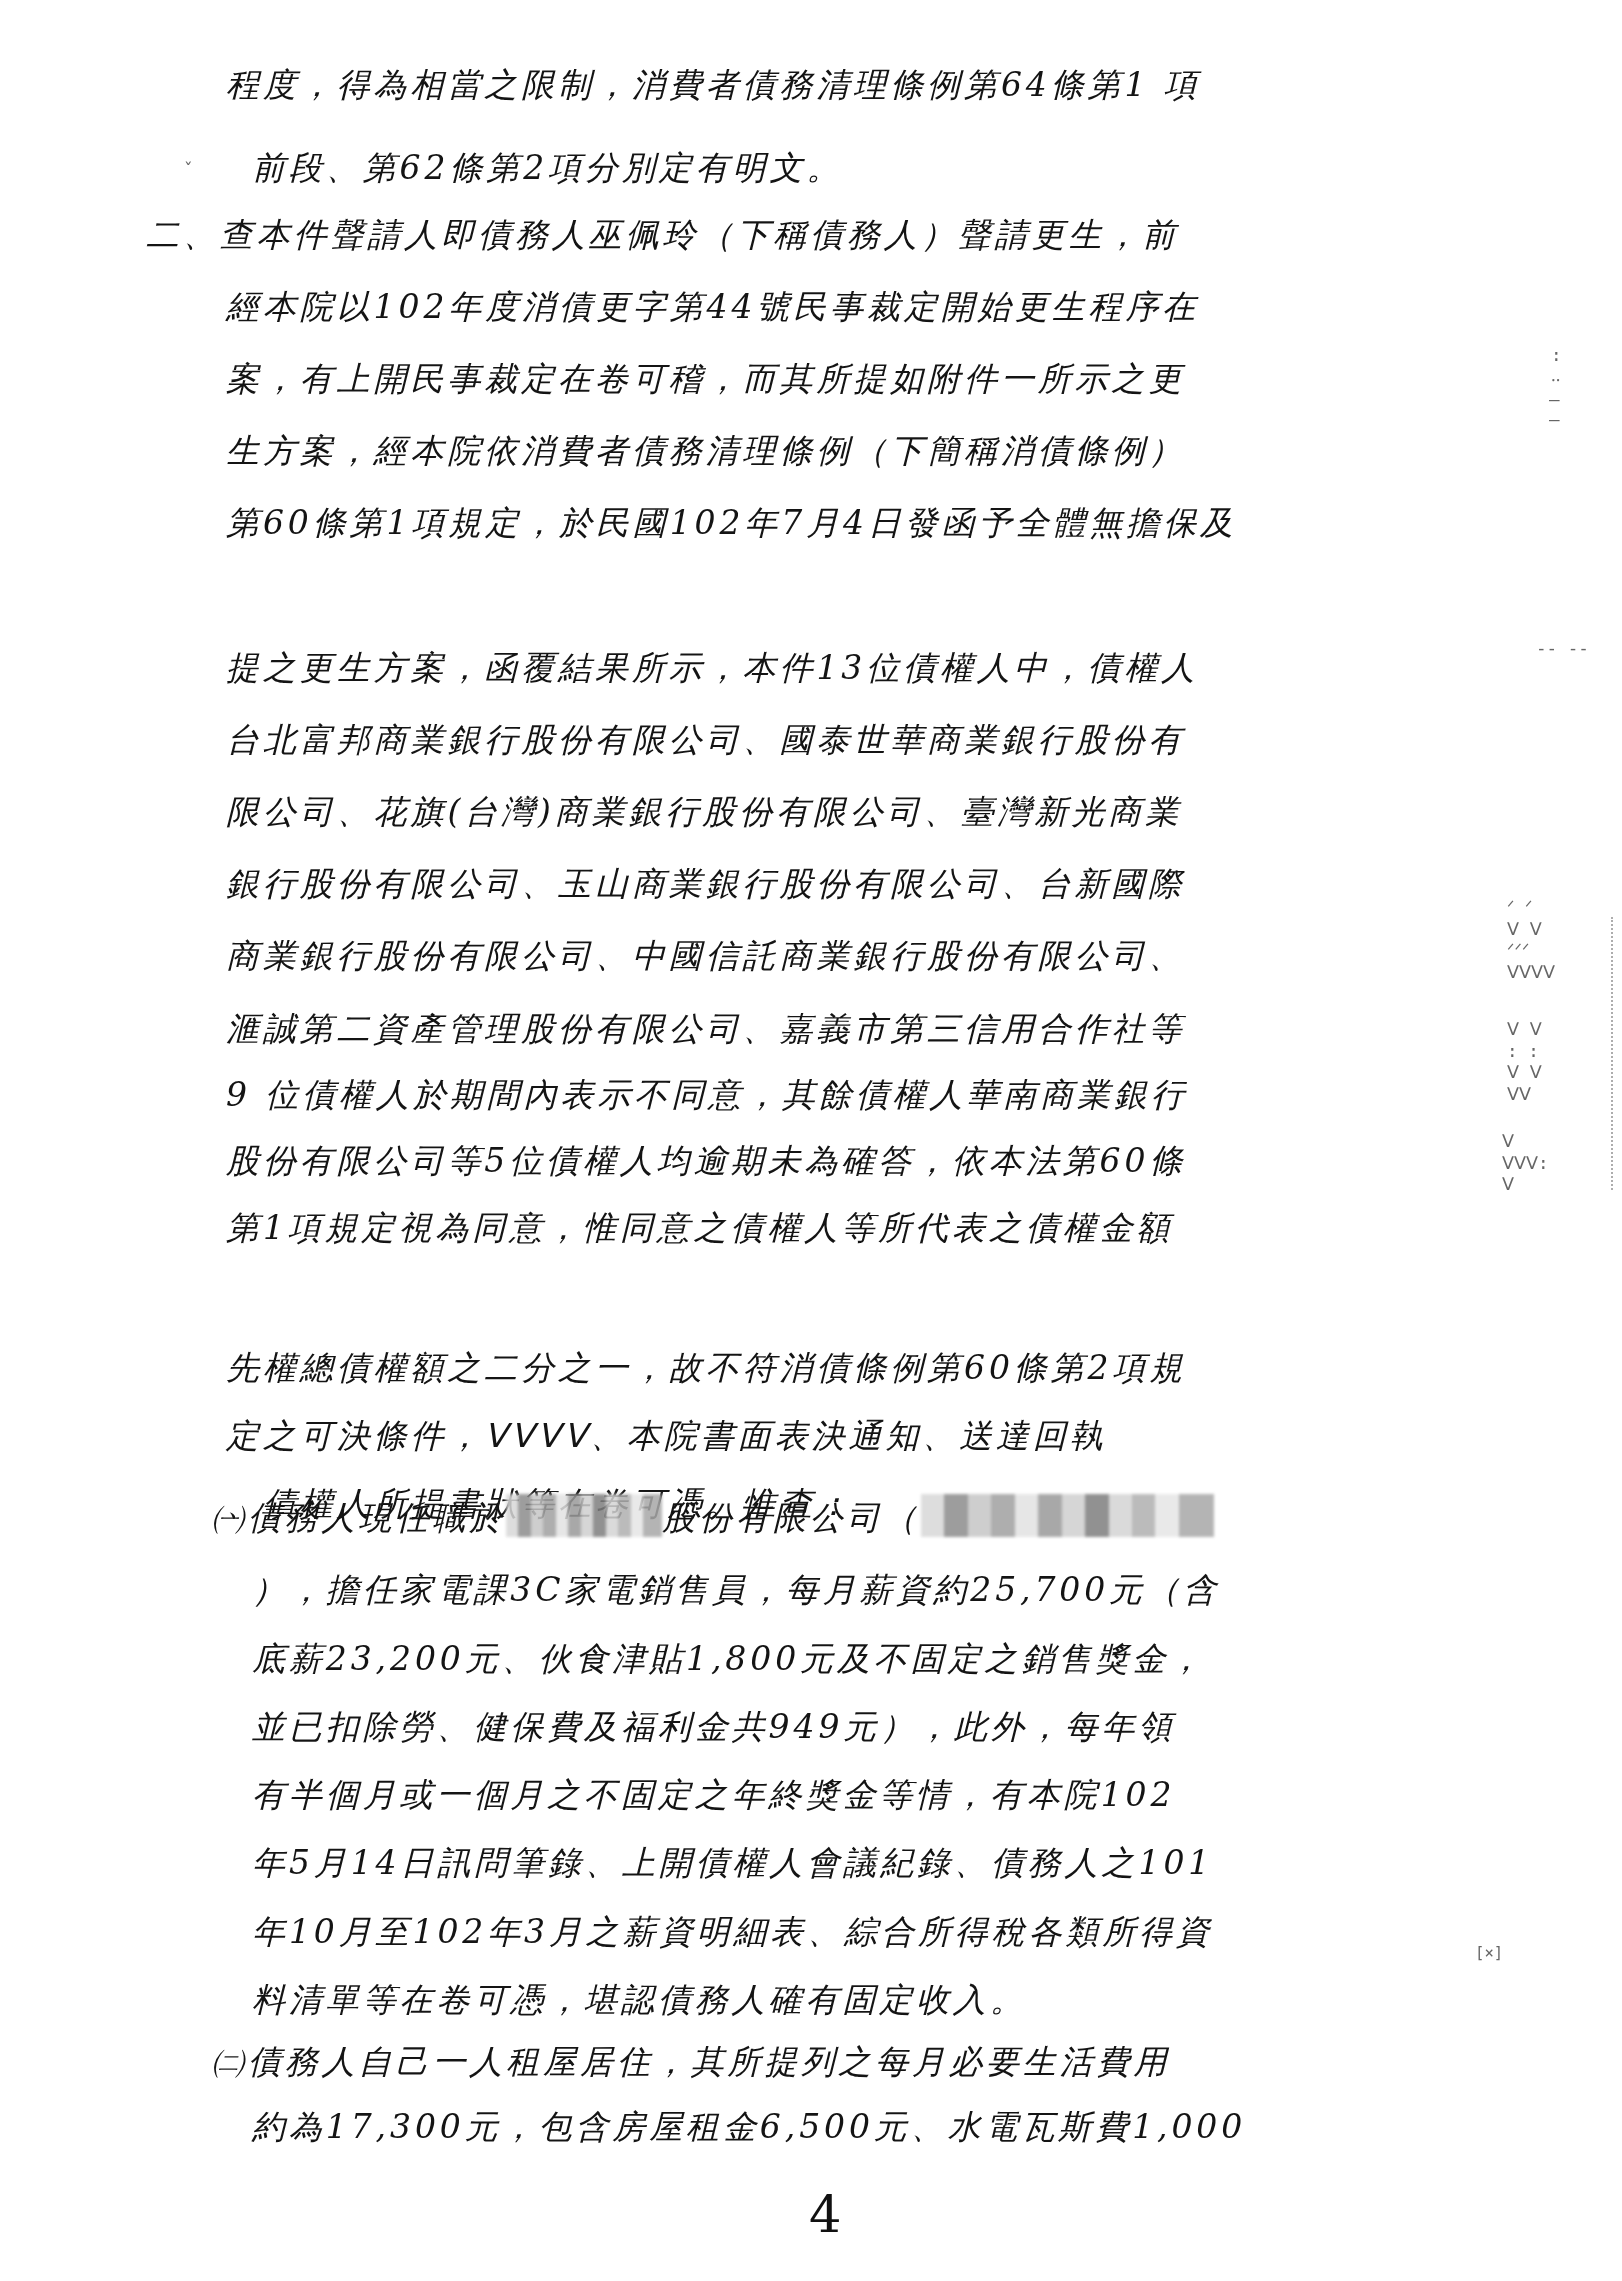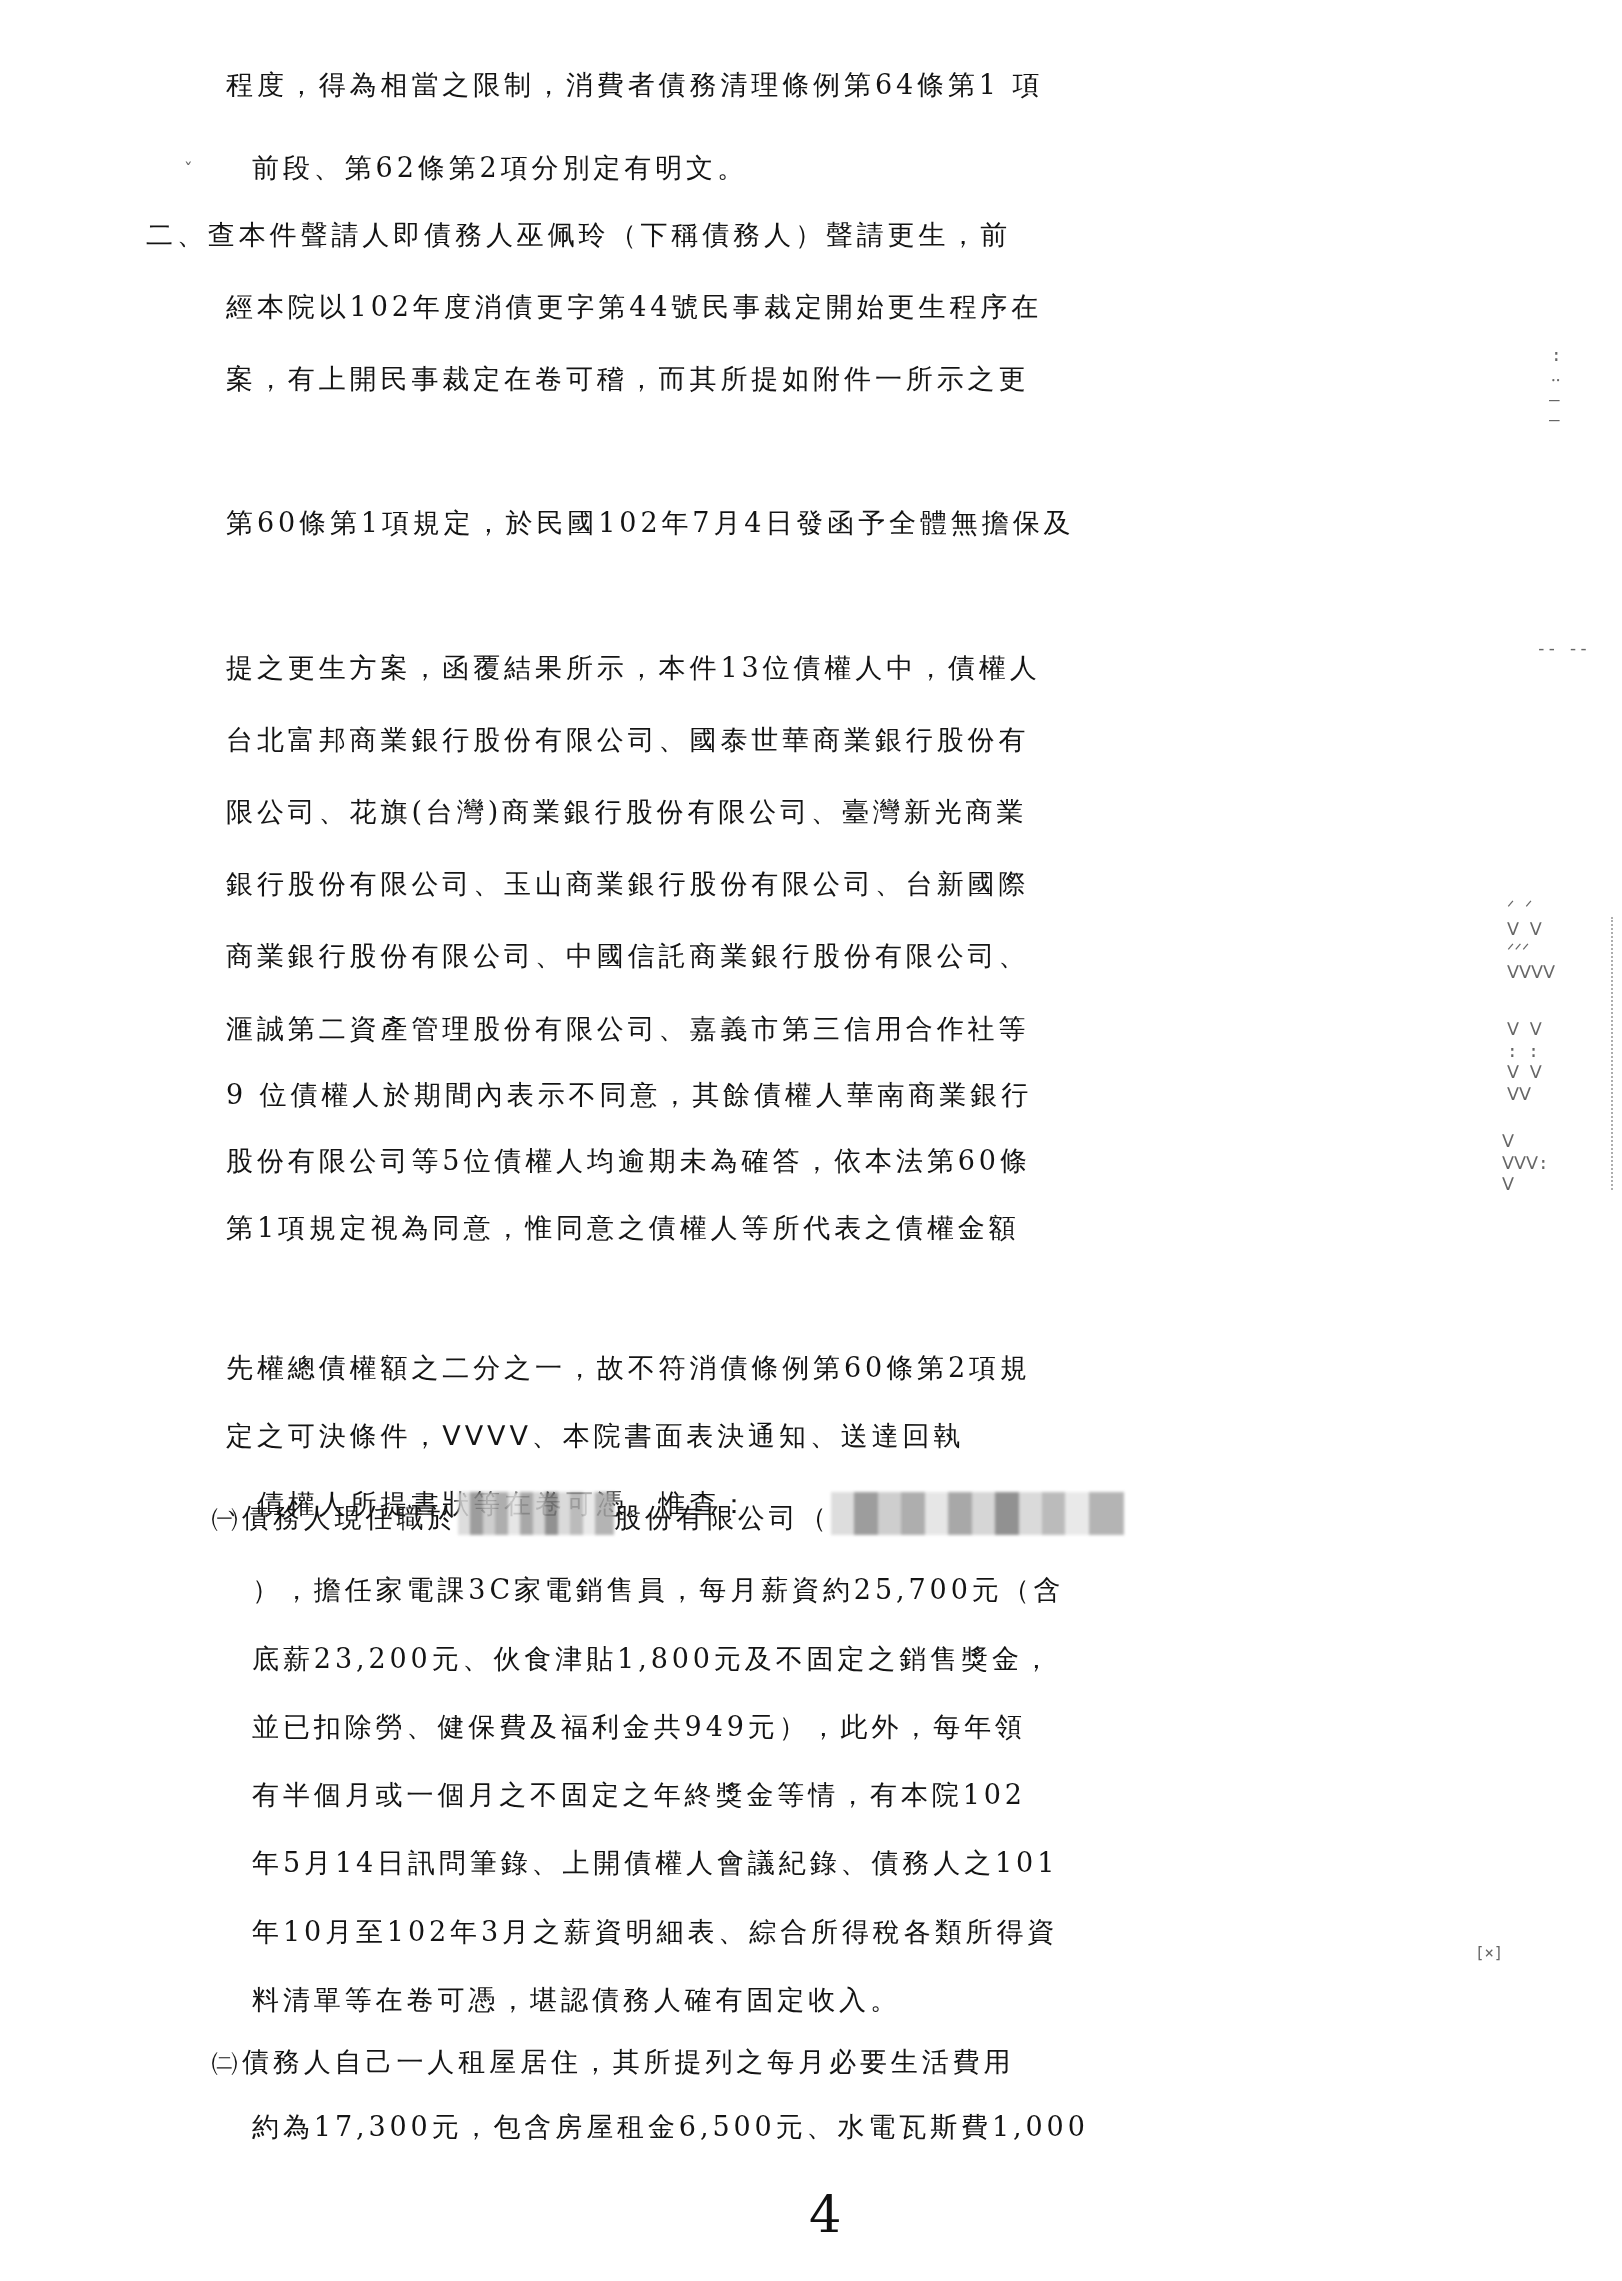--- a/index.html
+++ b/index.html
@@ -17,24 +17,25 @@
     }
     .page {
       position: absolute;
       left: 0; top: 0;
       width: 1623px; height: 2281px;
       background: #ffffff;
     }
     .line {
       position: absolute;
       white-space: nowrap;
-      font-size: 27px;
+      font-size: 33px;
       line-height: 51px;
       letter-spacing: 3.9px;
       color: #141414;
+      font-style: italic;
     }
     .blur {
       display: inline-block;
       height: 43px;
       vertical-align: -7.8px;
       background:
         linear-gradient(90deg,
           #d8d8d8 0 8%, #8c8c8c 8% 16%, #c6c6c6 16% 24%, #a0a0a0 24% 32%,
           #e2e2e2 32% 40%, #9a9a9a 40% 48%, #cfcfcf 48% 56%, #7e7e7e 56% 64%,
           #d4d4d4 64% 72%, #b0b0b0 72% 80%, #e6e6e6 80% 88%, #a8a8a8 88% 100%);
@@ -67,20 +68,21 @@
 <body>
 
 <div class="page">
 
   <div class="line" style="left:226px; top:59px;">程度，得為相當之限制，消費者債務清理條例第64條第1 項</div>
   <div class="line" style="left:252px; top:142px;">前段、第62條第2項分別定有明文。</div>
 
   <div class="line" style="left:146px; top:209px;">二、查本件聲請人即債務人巫佩玲（下稱債務人）聲請更生，前</div>
   <div class="line" style="left:226px; top:281px;">經本院以102年度消債更字第44號民事裁定開始更生程序在</div>
   <div class="line" style="left:226px; top:353px;">案，有上開民事裁定在卷可稽，而其所提如附件一所示之更</div>
+  <div class="line" style="left:226px; top:425px;">生方案，經本院依消費者債務清理條例（下簡稱消債條例）</div>
   <div class="line" style="left:226px; top:497px;">第60條第1項規定，於民國102年7月4日發函予全體無擔保及</div>
   <div class="line" style="left:226px; top:642px;">提之更生方案，函覆結果所示，本件13位債權人中，債權人</div>
   <div class="line" style="left:226px; top:714px;">台北富邦商業銀行股份有限公司、國泰世華商業銀行股份有</div>
   <div class="line" style="left:226px; top:786px;">限公司、花旗(台灣)商業銀行股份有限公司、臺灣新光商業</div>
   <div class="line" style="left:226px; top:858px;">銀行股份有限公司、玉山商業銀行股份有限公司、台新國際</div>
   <div class="line" style="left:226px; top:930px;">商業銀行股份有限公司、中國信託商業銀行股份有限公司、</div>
   <div class="line" style="left:226px; top:1003px;">滙誠第二資產管理股份有限公司、嘉義市第三信用合作社等</div>
   <div class="line" style="left:226px; top:1069px;text-align:center;">9 位債權人於期間內表示不同意，其餘債權人華南商業銀行</div>
   <div class="line" style="left:226px; top:1135px;">股份有限公司等5位債權人均逾期未為確答，依本法第60條</div>
   <div class="line" style="left:226px; top:1202px;">第1項規定視為同意，惟同意之債權人等所代表之債權金額</div>

